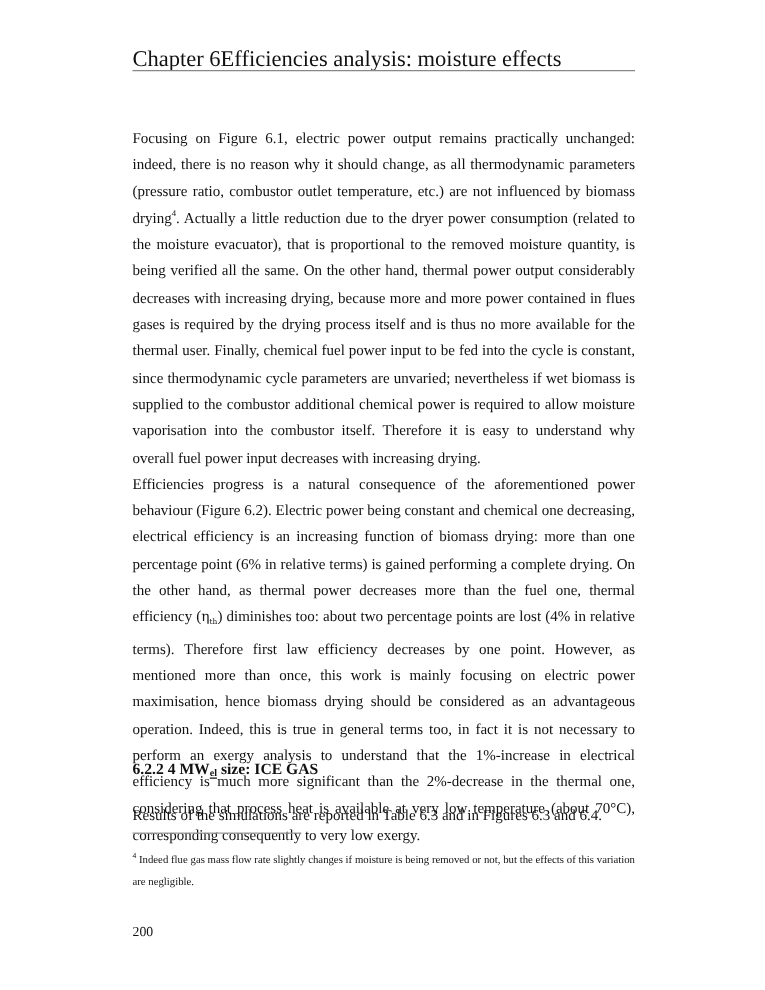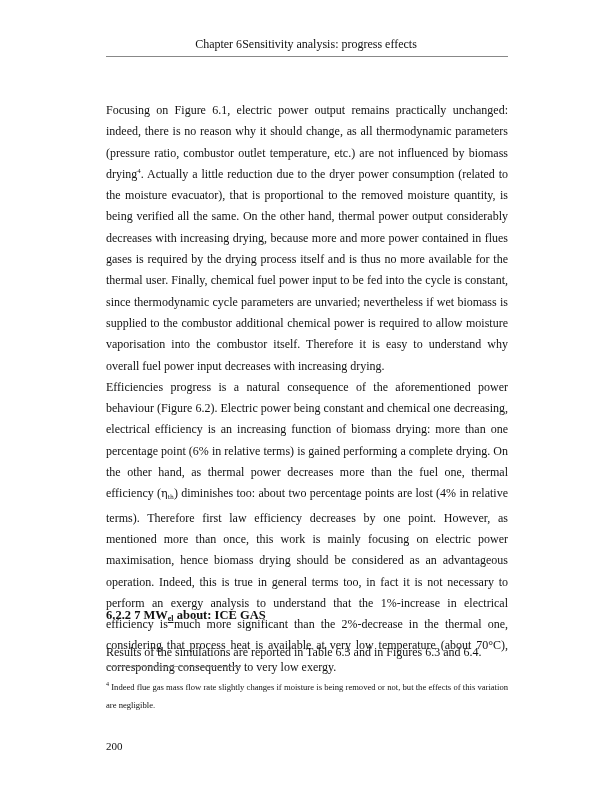--- a/index.html
+++ b/index.html
@@ -1,19 +1,19 @@
 <!DOCTYPE html>
 <html><head>
   <meta charset="utf-8">
   <style>
     html, body { margin: 0; padding: 0; background: #ffffff; }
     body { width: 612px; height: 792px; position: relative; overflow: hidden;
       font-family: "Liberation Serif", "DejaVu Serif", serif; color: #111; }
     .header { position: absolute; left: 106px; top: 37px; width: 400px; height: 16px;
-      font-size: 12px; display: flex; justify-content: center; align-items: baseline; }
+      font-size: 18px; display: flex; justify-content: flex-start; align-items: baseline; }
     .header-rule { position: absolute; left: 106px; top: 56px; width: 402px; height: 0;
       border-top: 1px solid #888; }
     .body-text { position: absolute; left: 106px; top: 100px; width: 402px; font-size: 12px;
       line-height: 21.3px; text-align: justify; }
     .body-text p { margin: 0; }
     .body-text p + p { margin-top: 0; }
     .heading { position: absolute; left: 106px; top: 608px; font-size: 12.5px; font-weight: bold; }
     .heading sub { font-size: 8px; vertical-align: -2px; text-decoration: underline; }
     .after-heading { position: absolute; left: 106px; top: 645px; width: 402px; font-size: 12px; }
     .fn-rule { position: absolute; left: 106px; top: 666px; width: 135px; height: 0;
@@ -24,29 +24,29 @@
     .fn-mark { font-size: 6px; vertical-align: 4px; }
     .page-number { position: absolute; left: 106px; top: 740px; font-size: 11px; }
     .eta { font-family: "DejaVu Serif", serif; font-size: 11px; }
     .eta sub { font-size: 6px; vertical-align: -2px; }
   </style>
 </head>
 <body>
 
 <div class="header">
   <span>Chapter 6</span>
-  <span>Sensitivity analysis: progress effects</span>
+  <span>Efficiencies analysis: moisture effects</span>
 </div>
 <div class="header-rule"></div>
 
 <div class="body-text">
   <p><span>Focusing on Figure 6.1, electric power output remains practically unchanged: indeed, there is no reason why it should change, as all thermodynamic parameters (pressure ratio, combustor outlet temperature, etc.) are not influenced by biomass drying</span><sup>4</sup><span>. Actually a little reduction due to the dryer power consumption (related to the moisture evacuator), that is proportional to the removed moisture quantity, is being verified all the same. On the other hand, thermal power output considerably decreases with increasing drying, because more and more power contained in flues gases is required by the drying process itself and is thus no more available for the thermal user. Finally, chemical fuel power input to be fed into the cycle is constant, since thermodynamic cycle parameters are unvaried; nevertheless if wet biomass is supplied to the combustor additional chemical power is required to allow moisture vaporisation into the combustor itself. Therefore it is easy to understand why overall fuel power input decreases with increasing drying.</span></p>
   <p><span>Efficiencies progress is a natural consequence of the aforementioned power behaviour (Figure 6.2). Electric power being constant and chemical one decreasing, electrical efficiency is an increasing function of biomass drying: more than one percentage point (6% in relative terms) is gained performing a complete drying. On the other hand, as thermal power decreases more than the fuel one, thermal efficiency (</span><span class="eta"><span>η</span><sub>th</sub></span><span>) diminishes too: about two percentage points are lost (4% in relative terms). Therefore first law efficiency decreases by one point. However, as mentioned more than once, this work is mainly focusing on electric power maximisation, hence biomass drying should be considered as an advantageous operation. Indeed, this is true in general terms too, in fact it is not necessary to perform an exergy analysis to understand that the 1%-increase in electrical efficiency is much more significant than the 2%-decrease in the thermal one, considering that process heat is available at very low temperature (about 70°C), corresponding consequently to very low exergy.</span></p>
 </div>
 
-<div class="heading"><span>6.2.2 7 MW</span><sub>el</sub><span> about: ICE GAS</span></div>
+<div class="heading"><span>6.2.2 4 MW</span><sub>el</sub><span> size: ICE GAS</span></div>
 
 <div class="after-heading">Results of the simulations are reported in Table 6.3 and in Figures 6.3 and 6.4.</div>
 
 <div class="fn-rule"></div>
 <div class="footnote"><sup class="fn-mark">4</sup><span> Indeed flue gas mass flow rate slightly changes if moisture is being removed or not, but the effects of this variation are negligible.</span></div>
 
 <div class="page-number">200</div>
 
 </body></html>

